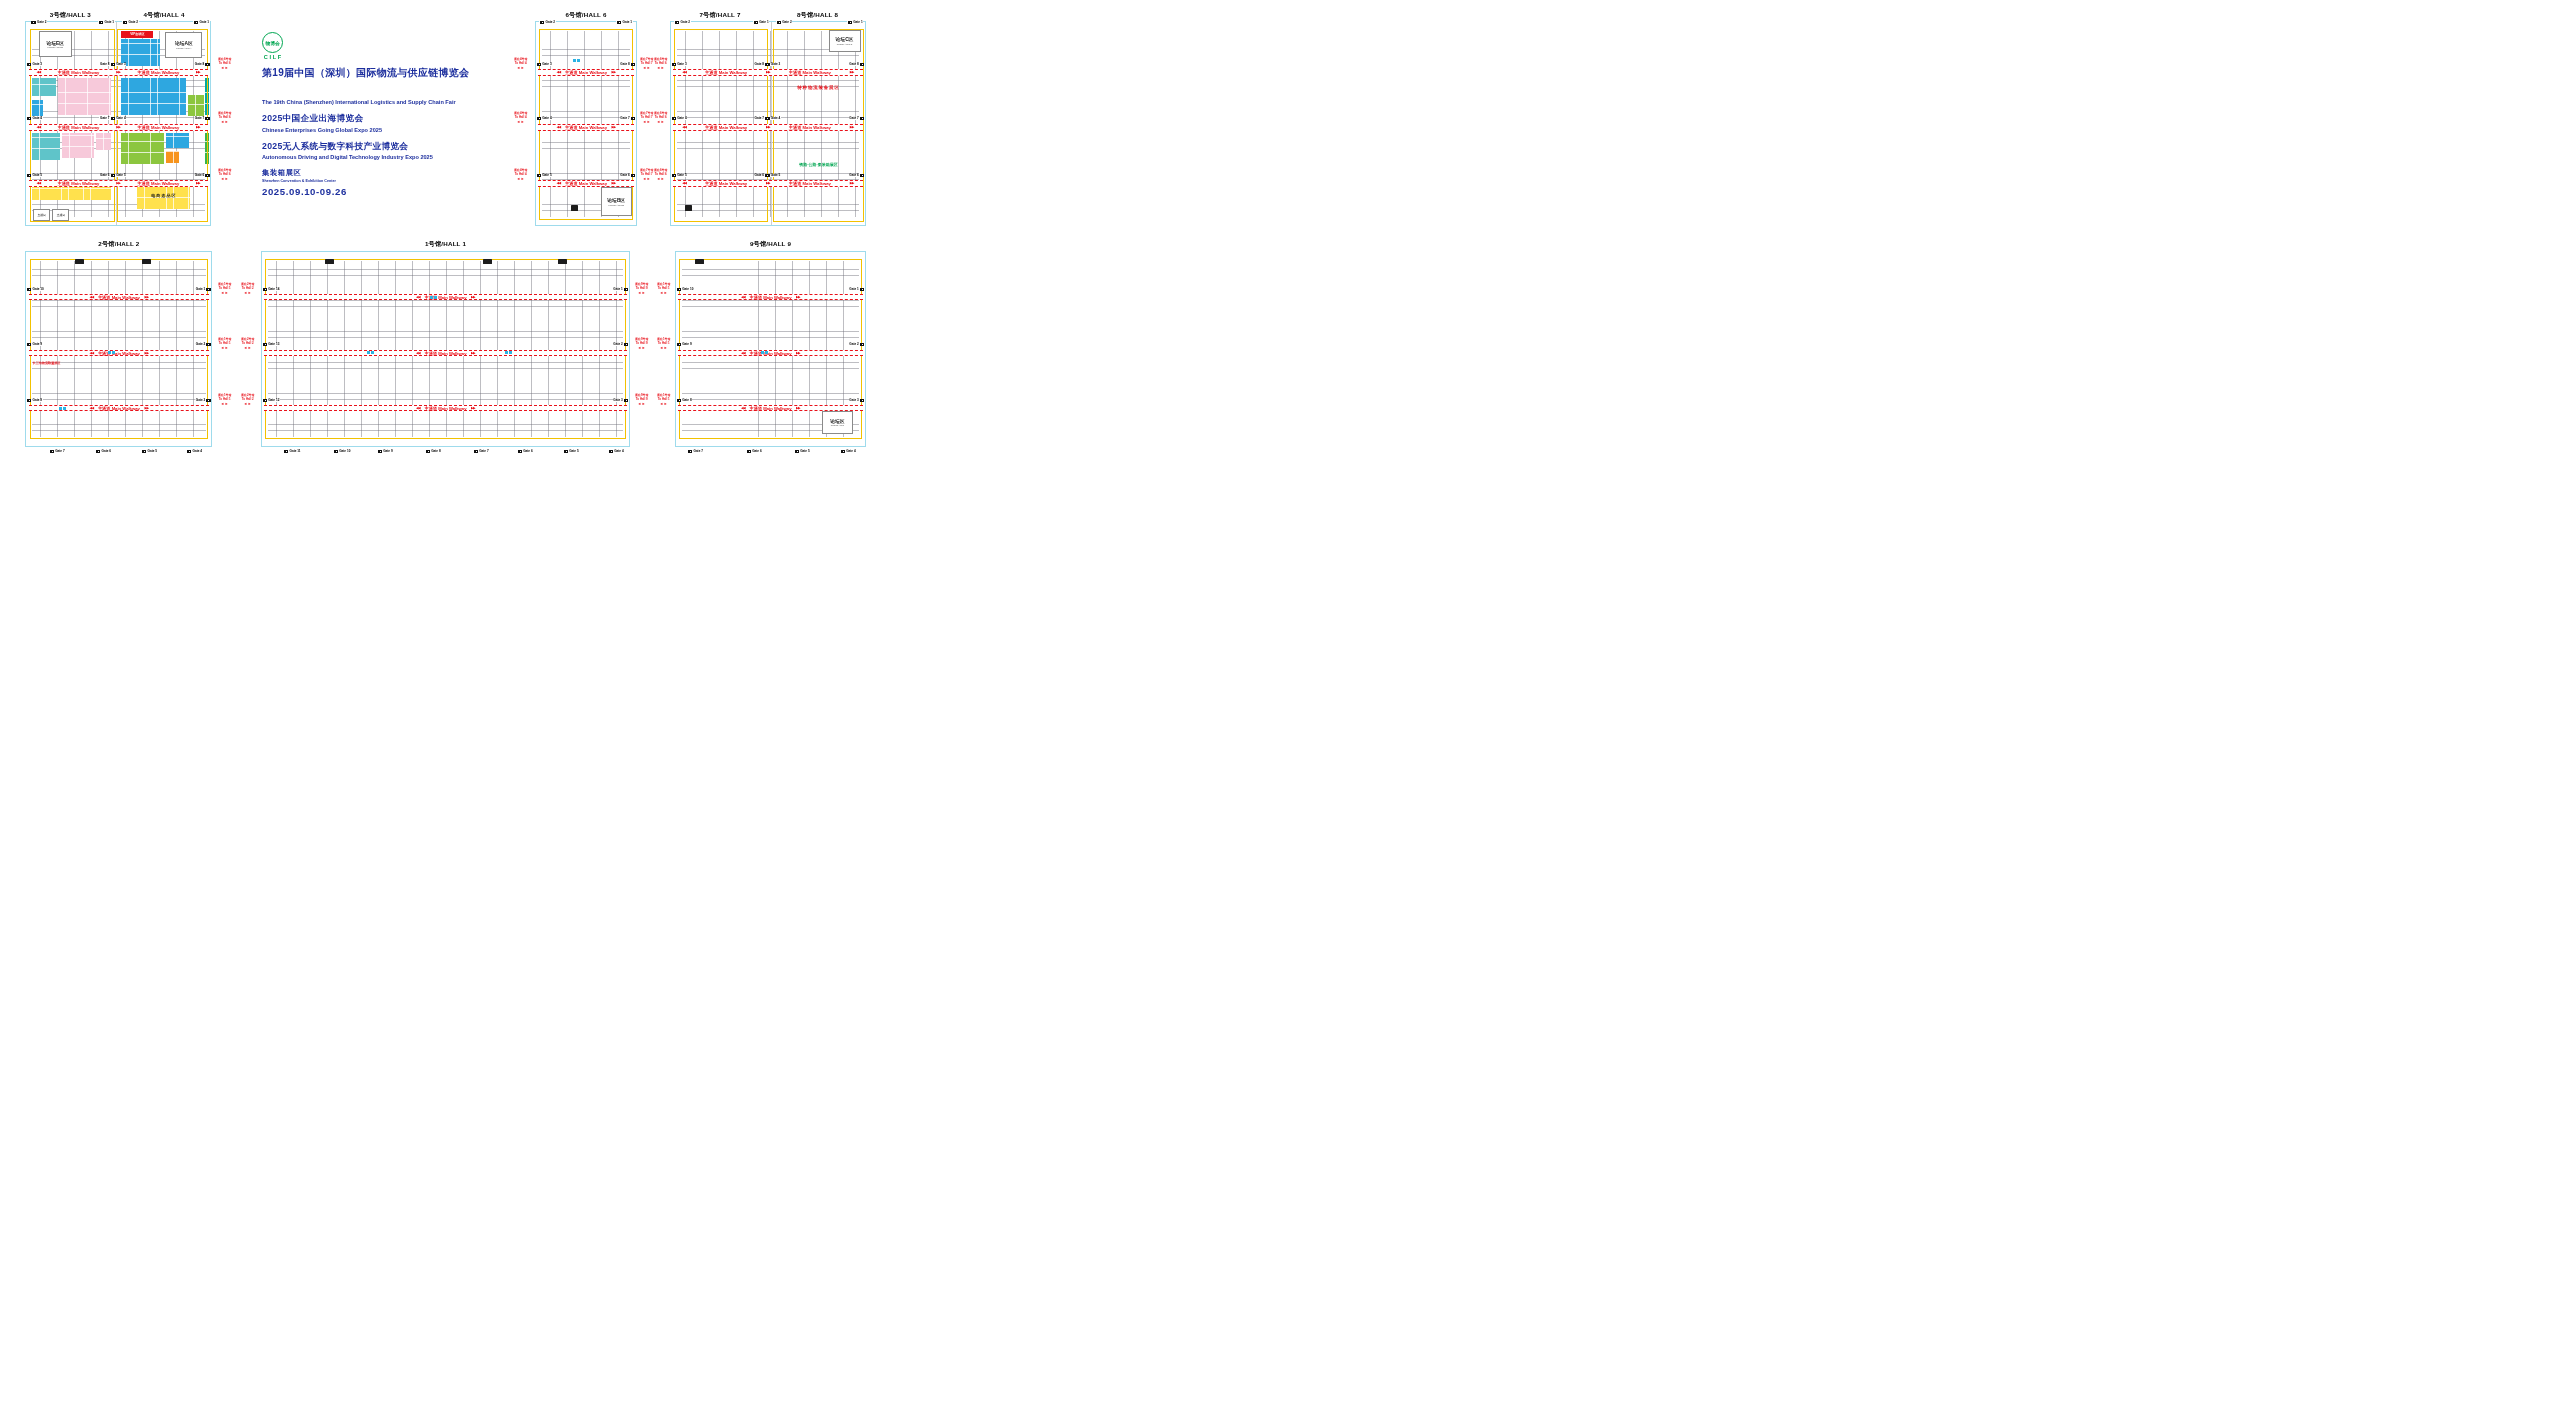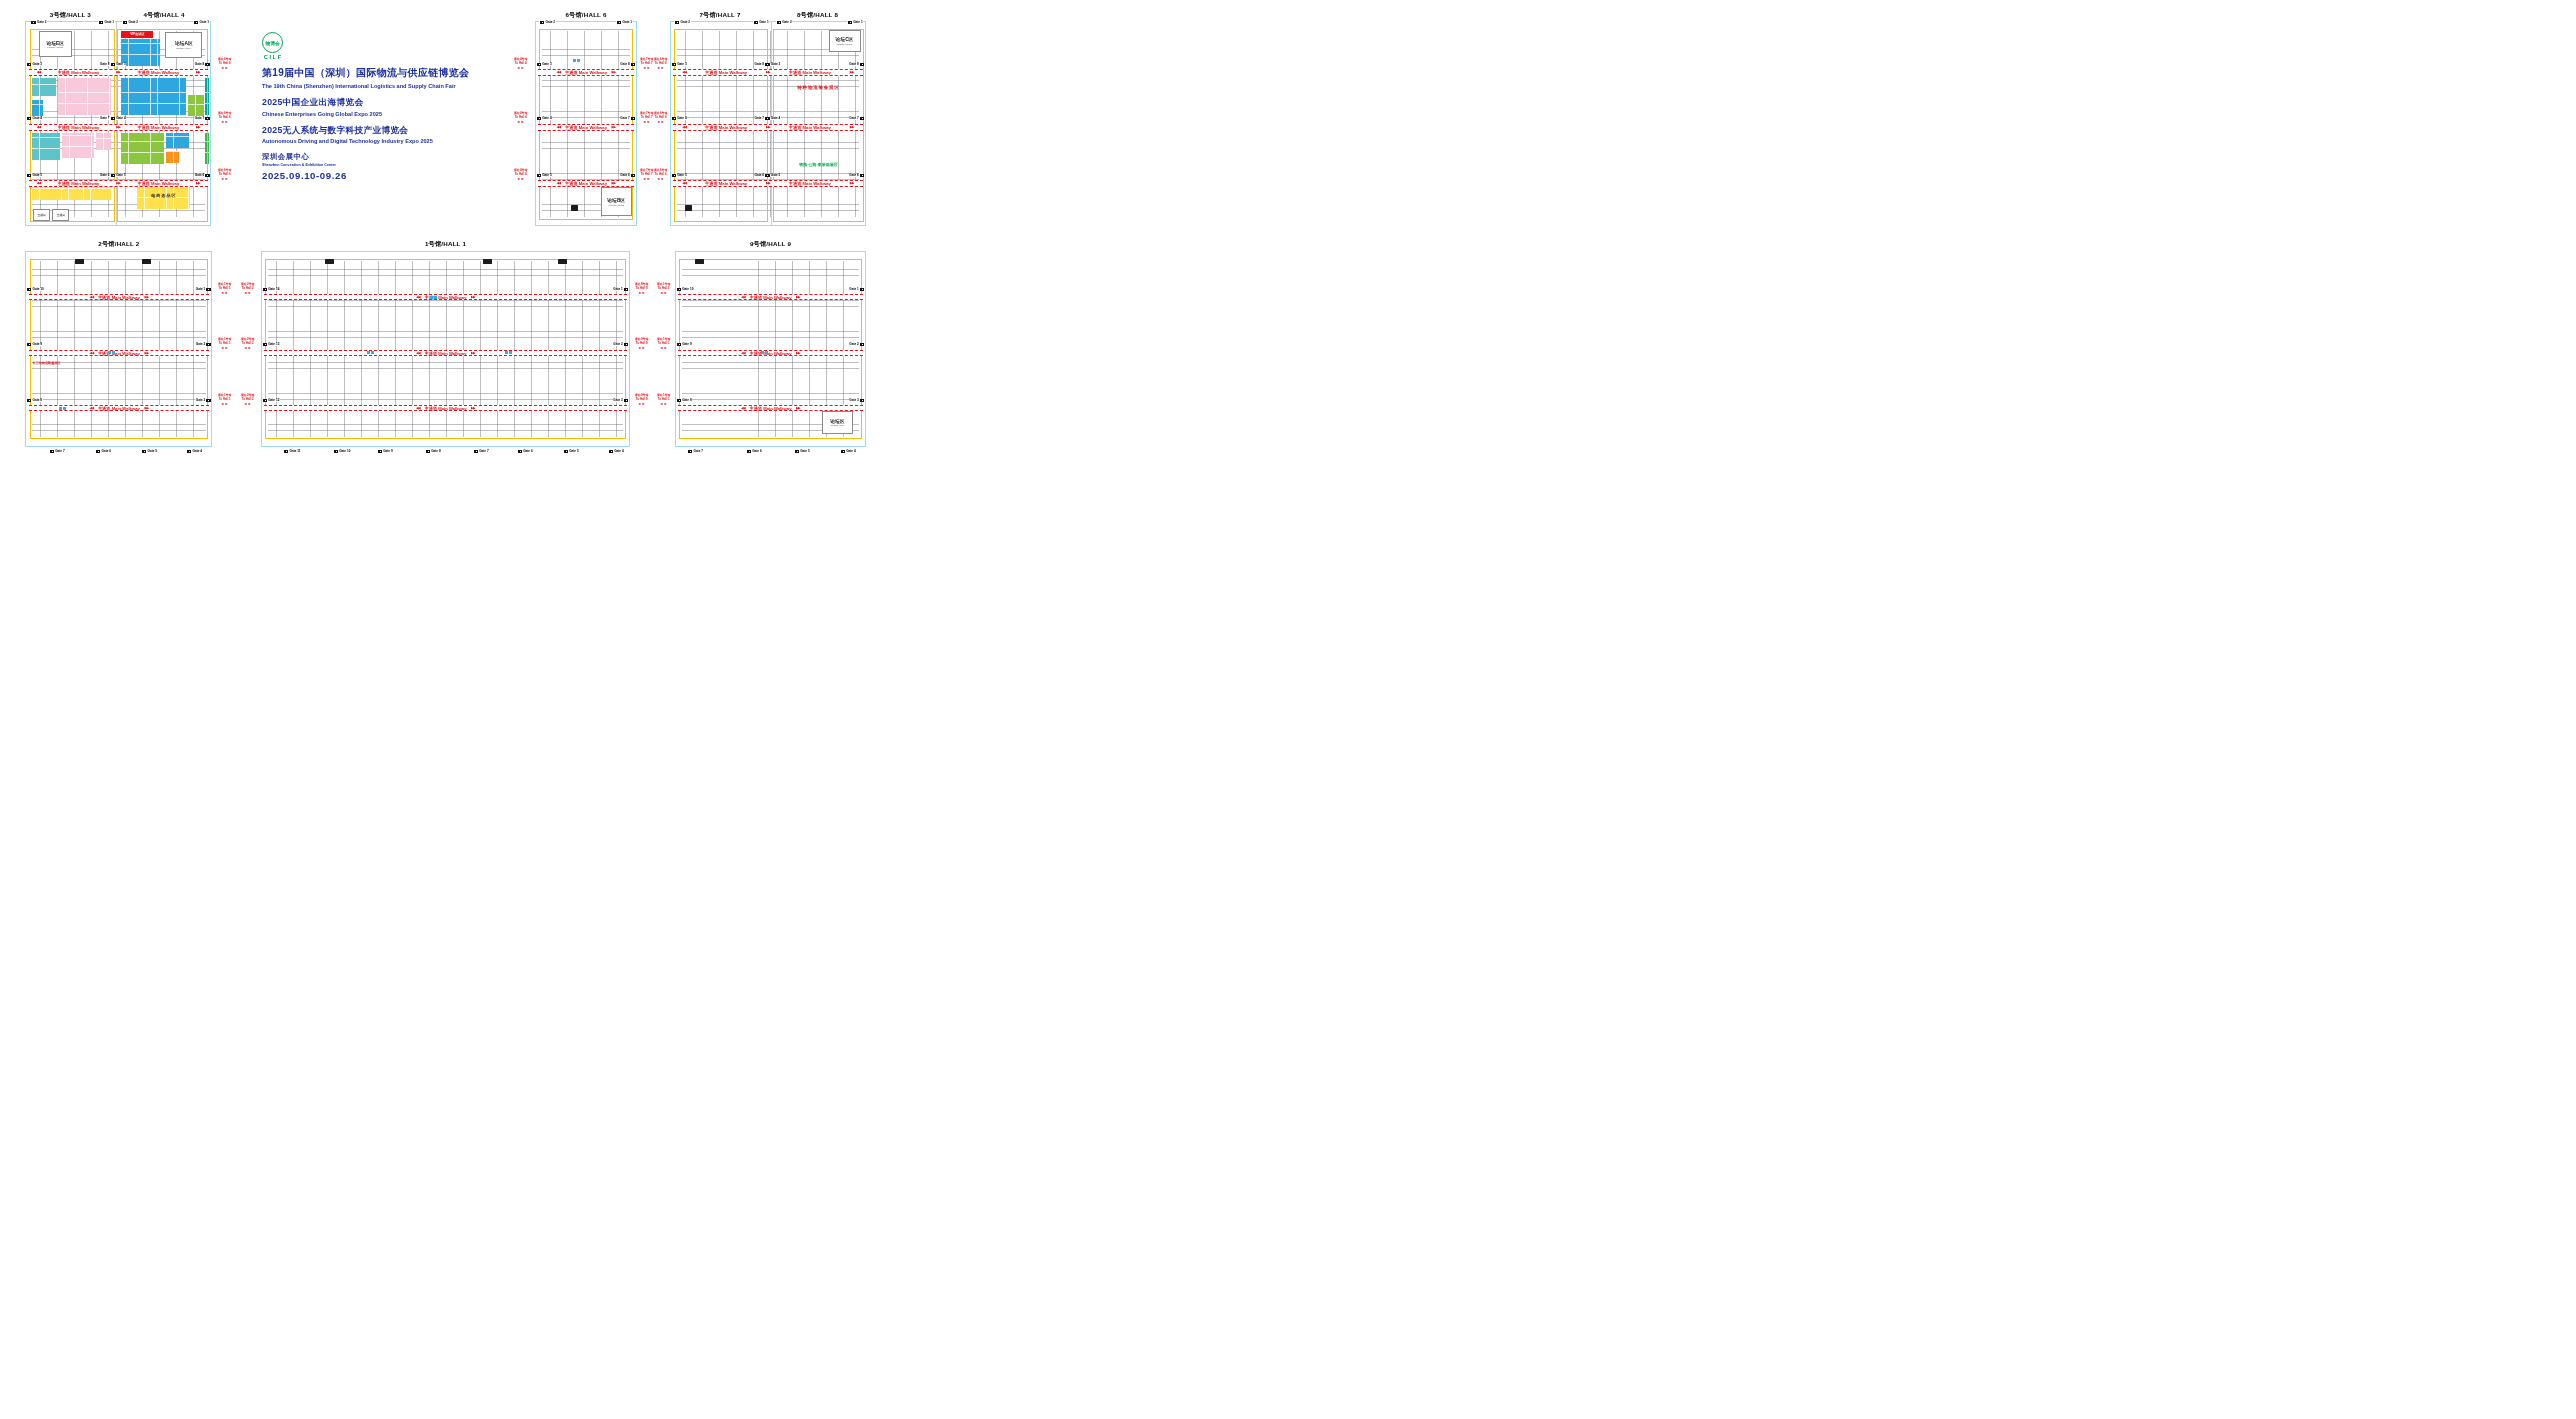--- a/index.html
+++ b/index.html
@@ -35,21 +35,21 @@
   .conn .arr2 {display:block;font-size:3.7px;margin-top:0.6px;letter-spacing:0.6px;}
   .zone-red {position:absolute;color:#e8111a;font-weight:700;text-align:center;z-index:6;}
   .zone-green {position:absolute;color:#00a651;font-weight:700;text-align:center;z-index:6;}
   .ecom-label {position:absolute;z-index:7;font-weight:700;font-size:4px;color:#1a1a1a;text-align:center;letter-spacing:1.1px;}
   .mach {position:absolute;background:#1c1c1c;z-index:6;border-radius:0.6px;}
   .sq {position:absolute;width:2.8px;height:2.8px;background:#2bb3e4;box-shadow:4px 0 0 #2bb3e4;z-index:6;}
   .header {position:absolute;z-index:10;width:259px;}
   .logo-row {margin-bottom:5.6px;}
   .logo-circle {width:21.4px;height:21.4px;border-radius:50%;border:1.7px solid #00a651;color:#00a651;display:flex;align-items:center;justify-content:center;font-size:4.8px;font-weight:700;}
   .logo-cilf {color:#00a651;font-weight:700;font-size:5.6px;letter-spacing:1.7px;margin-top:1.1px;margin-left:1.7px;}
-  .hd-cn-lg {font-size:10px;font-weight:700;color:#1d2f9e;margin-bottom:3px;letter-spacing:0.3px;}
+  .hd-cn-lg {font-size:10px;font-weight:700;color:#1d2f9e;margin-bottom:19px;letter-spacing:0.3px;}
   .hd-en {font-size:5.6px;font-weight:700;color:#1d2f9e;margin-bottom:8px;}
   .hd-cn-md {font-size:8.7px;font-weight:700;color:#1d2f9e;margin-bottom:1.7px;letter-spacing:0.3px;}
   .hd-venue {font-size:7.3px;font-weight:700;color:#1d2f9e;margin-bottom:0.6px;letter-spacing:0.6px;}
   .hd-venue-en {font-size:3.7px;font-weight:700;color:#1d2f9e;margin-bottom:3.4px;}
   .hd-dates {font-size:9.6px;font-weight:700;color:#1d2f9e;letter-spacing:0.6px;}
 </style>
 </head>
 <body>
 
 <div class="page">
@@ -60,21 +60,21 @@
           <span>物博会</span>
         </div>
       <div class="logo-cilf">CILF</div>
     </div>
     <div class="hd-cn-lg">第19届中国（深圳）国际物流与供应链博览会</div>
     <div class="hd-en">The 19th China (Shenzhen) International Logistics and Supply Chain Fair</div>
     <div class="hd-cn-md">2025中国企业出海博览会</div>
     <div class="hd-en">Chinese Enterprises Going Global Expo 2025</div>
     <div class="hd-cn-md">2025无人系统与数字科技产业博览会</div>
     <div class="hd-en">Autonomous Driving and Digital Technology Industry Expo 2025</div>
-    <div class="hd-venue">深圳会展中心</div>
+    <div class="hd-venue">集装箱展区</div>
     <div class="hd-venue-en">Shenzhen Convention &amp; Exhibition Center</div>
     <div class="hd-dates">2025.09.10-09.26</div>
   </div>
 
   <div class="hall-title" style="left:25.4px;top:10.7px;width:90px">3号馆/HALL 3</div>
   <div class="hall-title" style="left:116px;top:10.7px;width:96px">4号馆/HALL 4</div>
   <div class="hall-title" style="left:535px;top:10.7px;width:102px">6号馆/HALL 6</div>
   <div class="hall-title" style="left:670px;top:10.7px;width:100px">7号馆/HALL 7</div>
   <div class="hall-title" style="left:770px;top:10.7px;width:95px">8号馆/HALL 8</div>
   <div class="hall-title" style="left:25.4px;top:240px;width:187px">2号馆/HALL 2</div>

